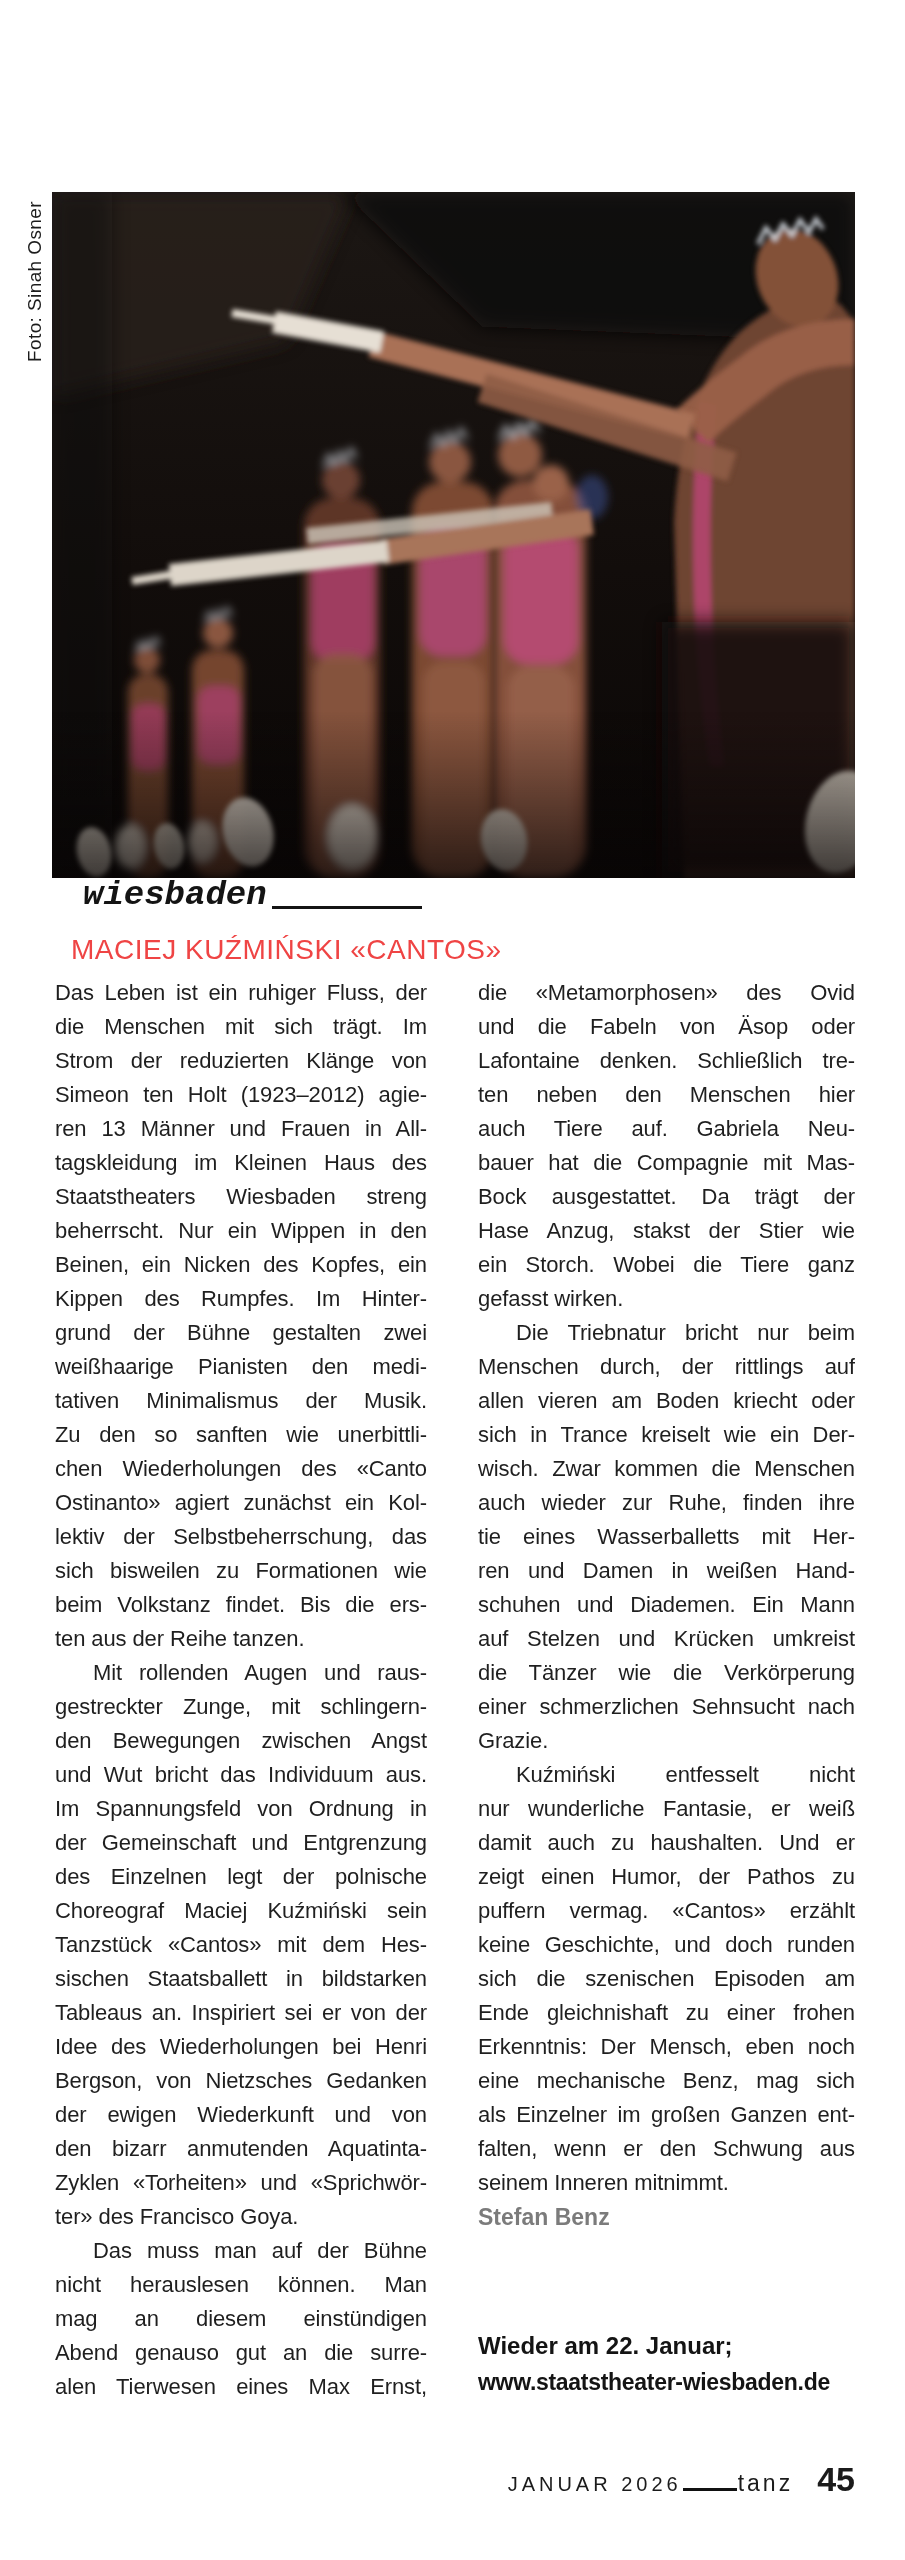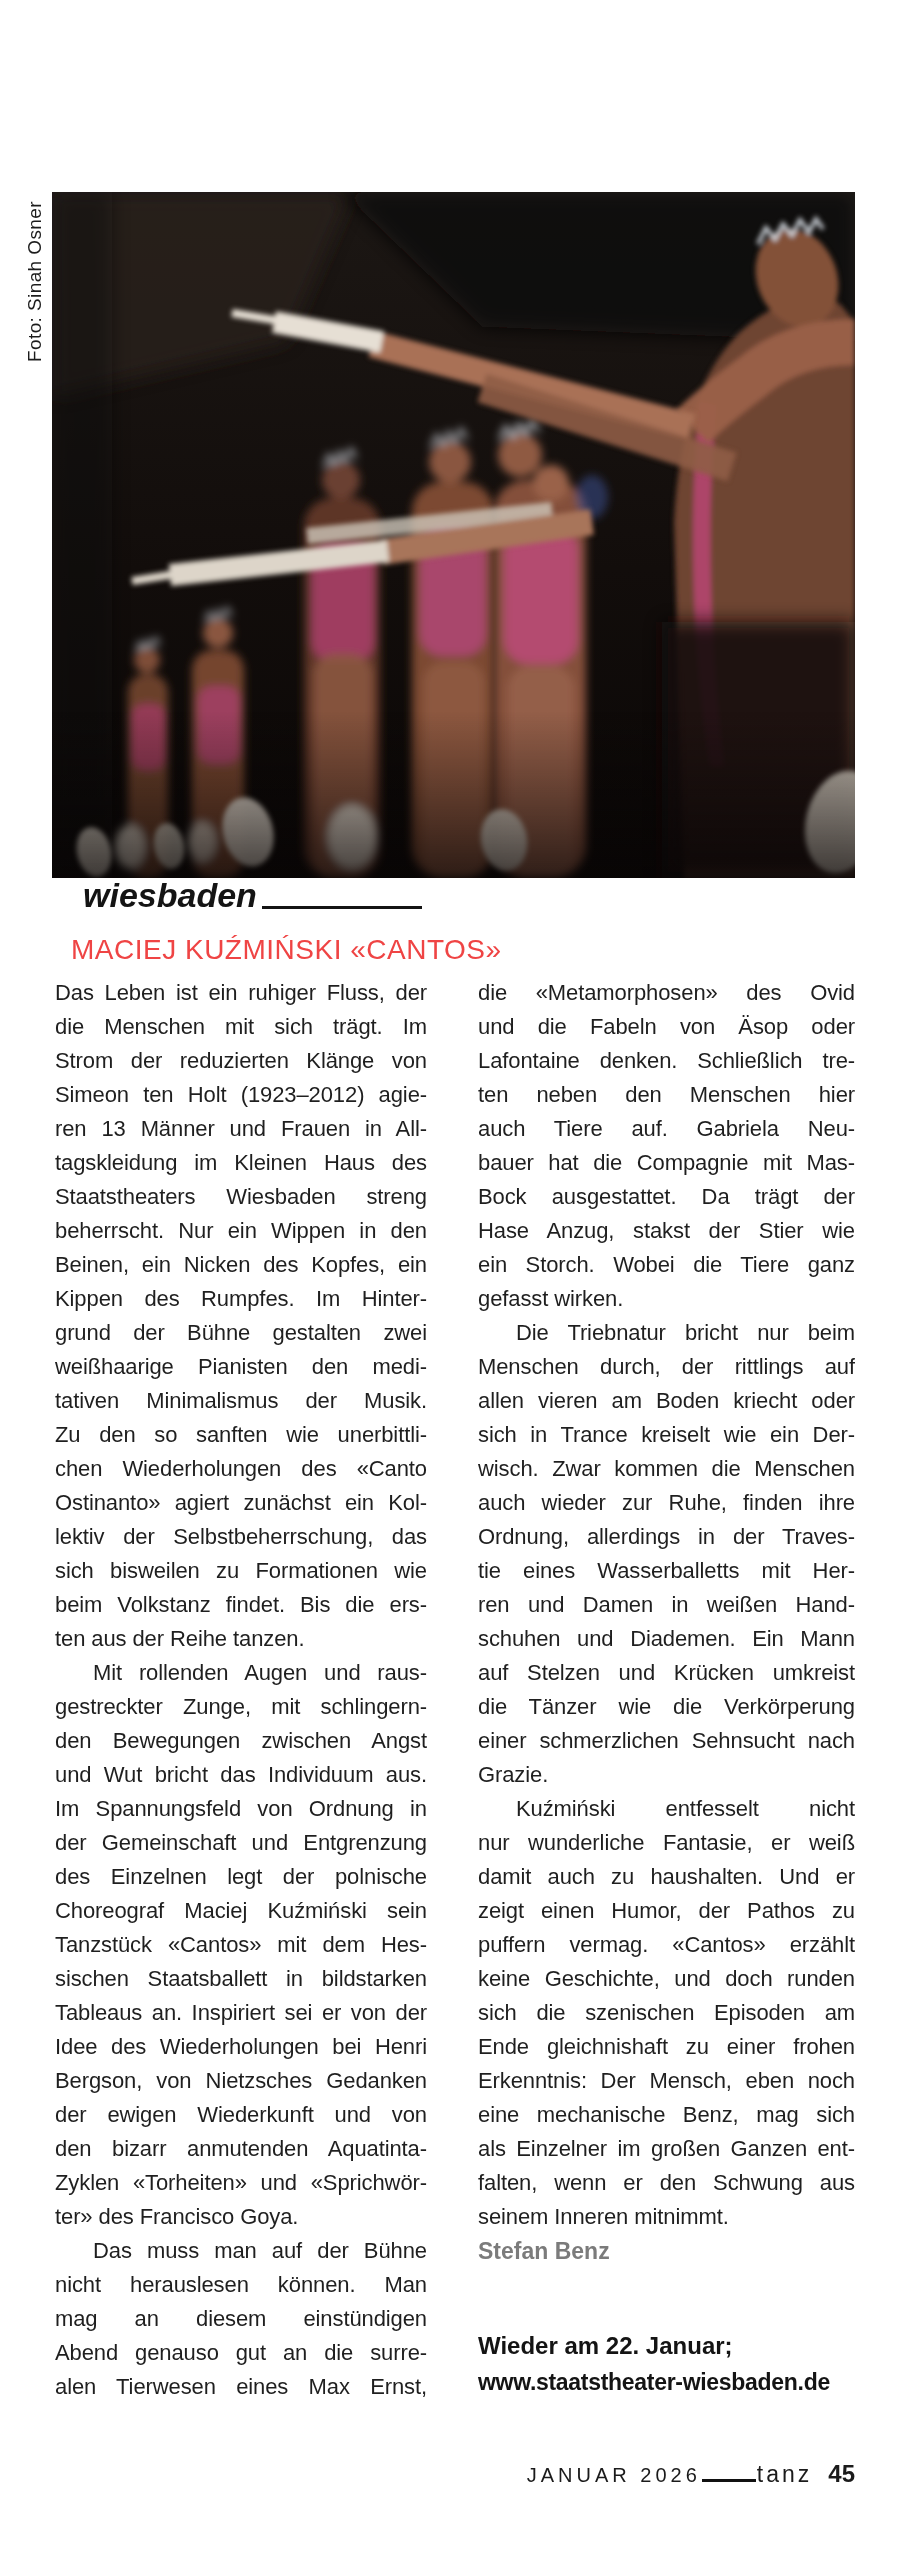--- a/index.html
+++ b/index.html
@@ -9,21 +9,21 @@
   .credit{position:absolute;left:24px;top:190px;height:172px;
           writing-mode:vertical-rl;transform:rotate(180deg);
           font-size:19px;letter-spacing:.4px;color:#1c1c1c;}
 
   .photo{position:absolute;left:52px;top:192px;width:803px;height:686px;
          margin:0;overflow:hidden;background:#120d0b;}
   .photo svg{display:block;width:100%;height:100%;}
 
   .sechead{position:absolute;left:83px;top:878px;width:339px;
            display:flex;align-items:flex-end;}
-  .secname{font-family:Liberation Sans, sans-serif;font-style:italic;font-weight:bold;
+  .secname{font-family:Liberation Mono, monospace;font-style:italic;font-weight:bold;
            font-size:34px;line-height:1;color:#141414;padding-right:5px;}
   .secrule{flex:1;height:3px;background:#141414;margin-bottom:3px;}
 
   .title{position:absolute;left:55px;top:918px;margin:16px;font-weight:normal;
          font-size:28px;letter-spacing:.5px;color:#ef4444;white-space:nowrap;}
 
   .colL{position:absolute;left:55px;top:976px;width:372px;}
   .colwrapR{position:absolute;left:478px;top:976px;width:377px;}
   .line{height:34px;line-height:34px;font-size:22px;letter-spacing:-.1px;
         color:#1f1f1f;text-align:justify;text-align-last:justify;overflow:hidden;}
@@ -34,21 +34,21 @@
 
   .reprise{position:absolute;left:478px;top:2327px;width:377px;}
   .rline{font-weight:bold;font-size:24px;line-height:37px;color:#141414;}
   .rline[data-name="reprise-url"]{font-size:23px;letter-spacing:-.3px;}
 
   .footer{position:absolute;left:478px;top:2460px;width:377px;text-align:right;
           white-space:nowrap;color:#1b1b1b;}
   .f-issue{font-size:20px;letter-spacing:4px;}
   .f-rule{display:inline-block;width:54px;border-bottom:3px solid #111;margin:0 1px;}
   .f-mag{font-size:23px;letter-spacing:3px;}
-  .f-page{font-size:24px;font-weight:bold;margin-left:16px;}
+  .f-page{font-size:34px;font-weight:bold;margin-left:24px;}
 </style>
 </head>
 <body>
 
 <div class="page" data-name="magazine-page">
 
   <div class="credit" data-name="photo-credit">Foto: Sinah Osner</div>
 
   <figure class="photo" data-name="stage-photo">
     <svg viewBox="0 0 803 686" preserveAspectRatio="none" xmlns="http://www.w3.org/2000/svg" data-name="dancers-photo-illustration">
@@ -217,21 +217,20 @@
         <div class="line" data-name="text-line">Bock ausgestattet. Da trägt der</div>
         <div class="line" data-name="text-line">Hase Anzug, stakst der Stier wie</div>
         <div class="line" data-name="text-line">ein Storch. Wobei die Tiere ganz</div>
         <div class="line pend" data-name="text-line">gefasst wirken.</div>
         <div class="line indent" data-name="text-line">Die Triebnatur bricht nur beim</div>
         <div class="line" data-name="text-line">Menschen durch, der rittlings auf</div>
         <div class="line" data-name="text-line">allen vieren am Boden kriecht oder</div>
         <div class="line" data-name="text-line">sich in Trance kreiselt wie ein Der-</div>
         <div class="line" data-name="text-line">wisch. Zwar kommen die Menschen</div>
         <div class="line" data-name="text-line">auch wieder zur Ruhe, finden ihre</div>
-        <div class="line" data-name="text-line">Ordnung, allerdings in der Traves-</div>
         <div class="line" data-name="text-line">tie eines Wasserballetts mit Her-</div>
         <div class="line" data-name="text-line">ren und Damen in weißen Hand-</div>
         <div class="line" data-name="text-line">schuhen und Diademen. Ein Mann</div>
         <div class="line" data-name="text-line">auf Stelzen und Krücken umkreist</div>
         <div class="line" data-name="text-line">die Tänzer wie die Verkörperung</div>
         <div class="line" data-name="text-line">einer schmerzlichen Sehnsucht nach</div>
         <div class="line pend" data-name="text-line">Grazie.</div>
         <div class="line indent" data-name="text-line">Kuźmiński entfesselt nicht</div>
         <div class="line" data-name="text-line">nur wunderliche Fantasie, er weiß</div>
         <div class="line" data-name="text-line">damit auch zu haushalten. Und er</div>

